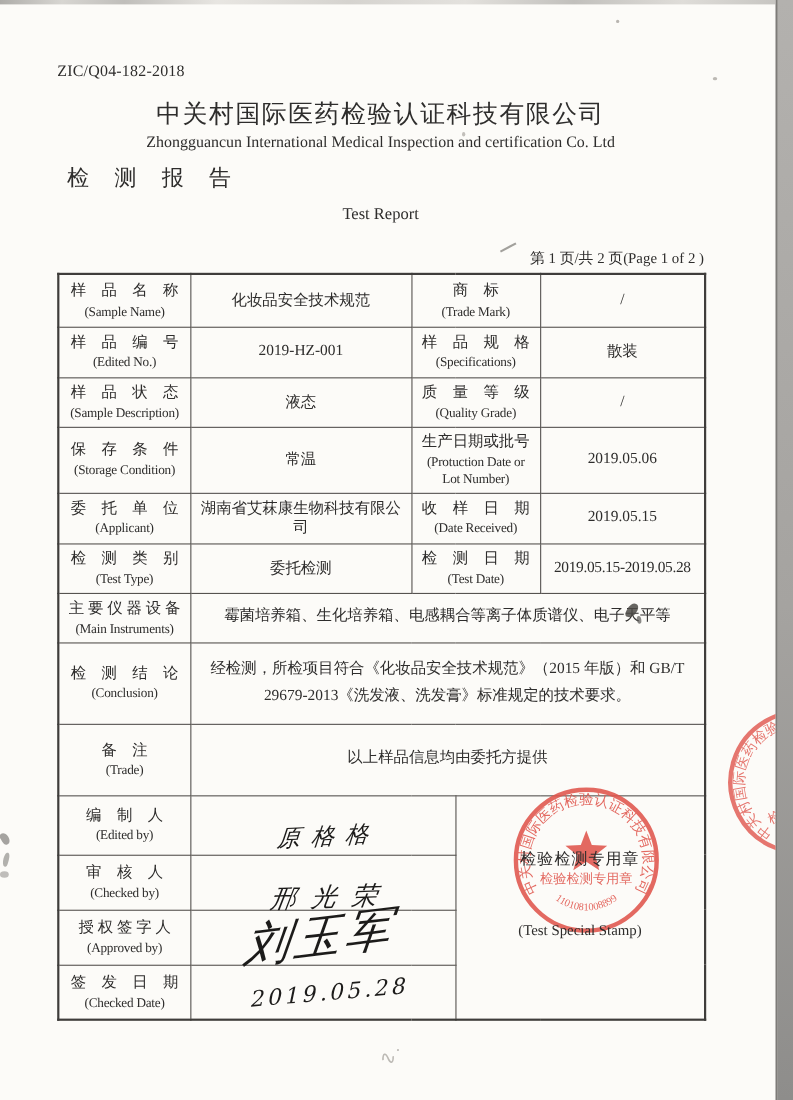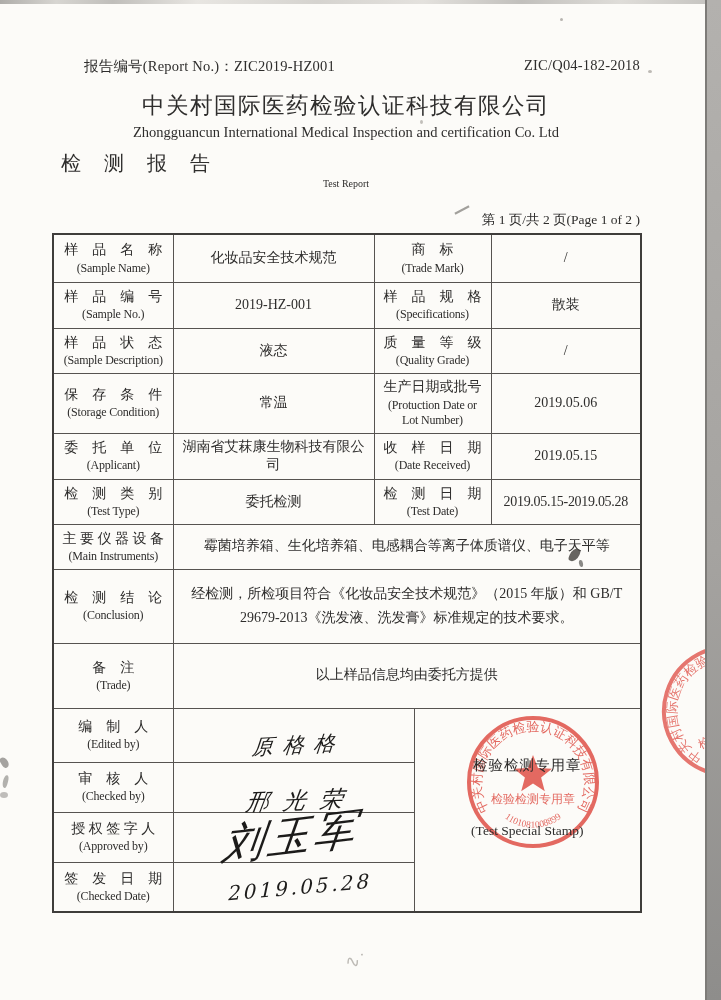--- a/index.html
+++ b/index.html
@@ -22,21 +22,21 @@
   .content { position:relative; width:588px; margin:0 auto 0 52px; }
 
   .report-line {
     padding-top:57px; display:flex; justify-content:space-between;
     font-size:14.5px; letter-spacing:.2px;
   }
   .report-line .left { padding-left:32px; }
   .company-cn { text-align:center; font-size:22.5px; letter-spacing:1.5px; margin-top:14px; }
   .company-en { text-align:center; font-size:14.5px; margin-top:3px; }
   .title-cn   { text-align:left; font-size:20px; letter-spacing:9px; margin-top:9px; text-indent:9px; }
-  .title-en   { text-align:center; font-size:10px; margin-top:1px; }
+  .title-en   { text-align:center; font-size:15px; margin-top:12px; }
   .page-indicator { text-align:right; font-size:13.5px; margin-top:22px; margin-bottom:4px; position:relative; }
   .page-mark { position:absolute; right:170px; top:-2px; width:16px; height:2px; background:#8b8984; transform:rotate(-28deg); opacity:.8; }
 
   table.report {
     border-collapse:collapse; table-layout:fixed; width:588px;
     border:2px solid #3f3d3b;
     padding-left:12px;
   }
   table.report td {
     border:1px solid #565350; vertical-align:middle; text-align:center;
@@ -84,21 +84,20 @@
 </style>
 </head>
 <body>
 
 <div class="paper">
   <div class="scan-top"></div>
 
   <div class="content">
 
     <div class="report-line">
-      <span class="left"><span>报告编号(Report No.)：</span><span>ZIC2019-HZ001</span></span>
       <span class="right">ZIC/Q04-182-2018</span>
     </div>
 
     <div class="company-cn">中关村国际医药检验认证科技有限公司</div>
     <div class="company-en">Zhongguancun International Medical Inspection and certification Co. Ltd</div>
     <div class="title-cn">检 测 报 告</div>
     <div class="title-en">Test Report</div>
 
     <div class="page-indicator">
       <span class="page-mark"></span>
@@ -124,21 +123,21 @@
         <td class="lbl" colspan="2">
           <div class="cn">商　标</div>
           <div class="en">(Trade Mark)</div>
             </td>
         <td class="val">/</td>
       </tr>
 
       <tr class="r2">
         <td class="lbl">
           <div class="cn">样　品　编　号</div>
-          <div class="en">(Sample No.)</div>
+          <div class="en">(Edited No.)</div>
             </td>
         <td class="val">2019-HZ-001</td>
         <td class="lbl" colspan="2">
           <div class="cn">样　品　规　格</div>
           <div class="en">(Specifications)</div>
             </td>
         <td class="val">散装</td>
       </tr>
 
       <tr class="r3">

